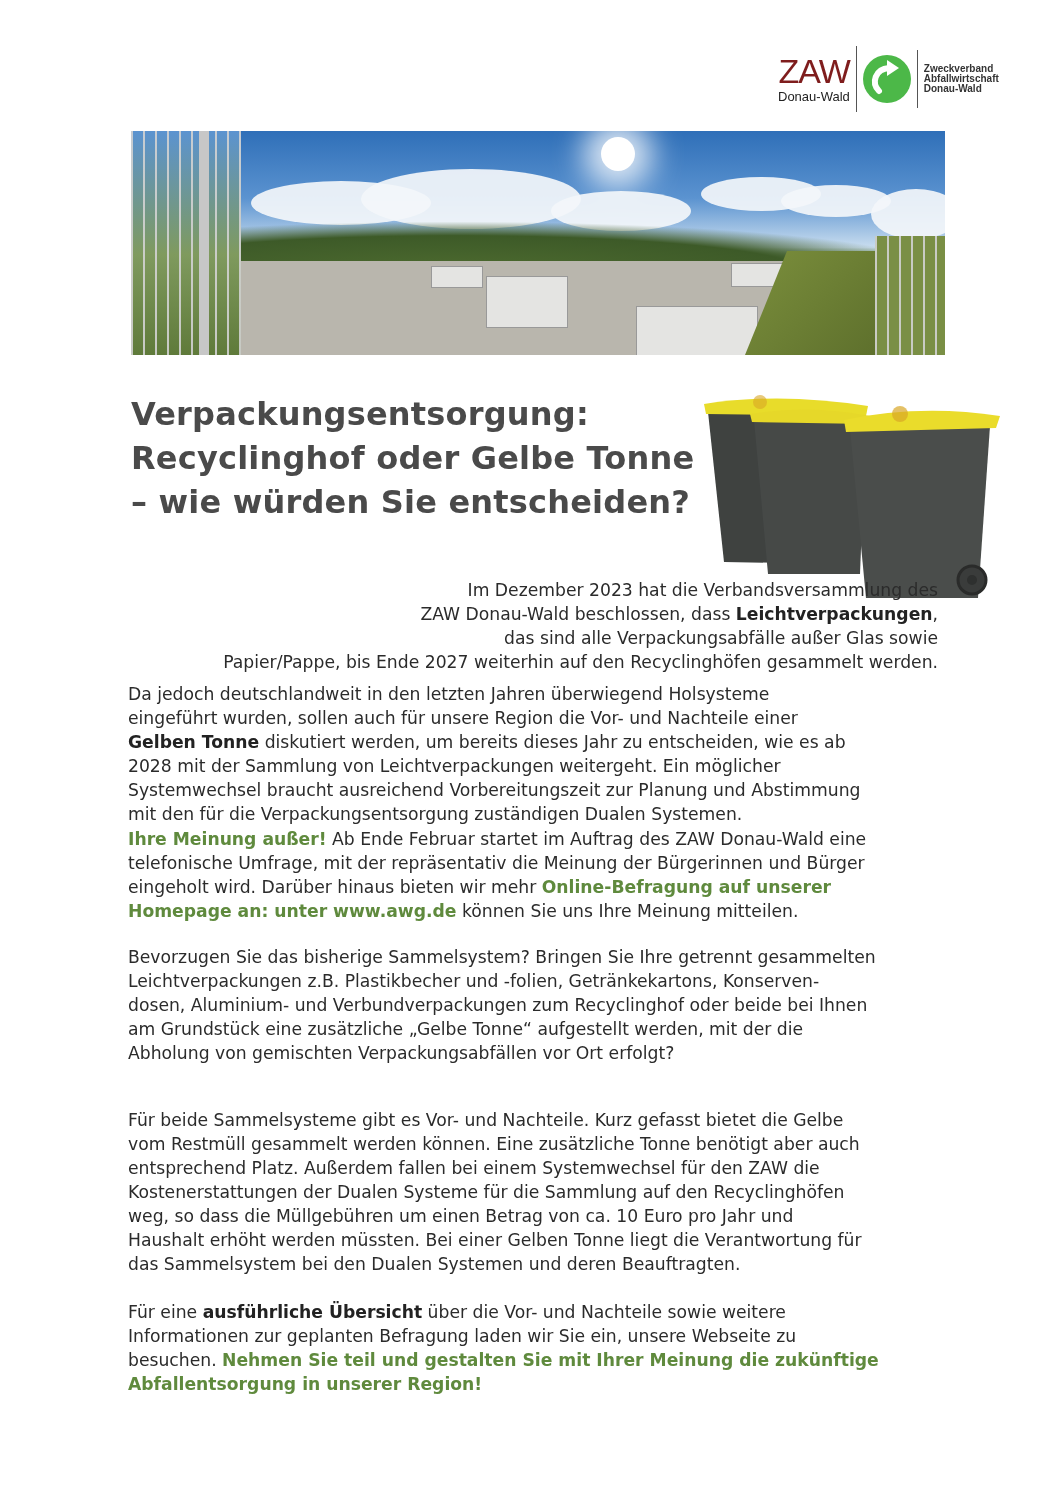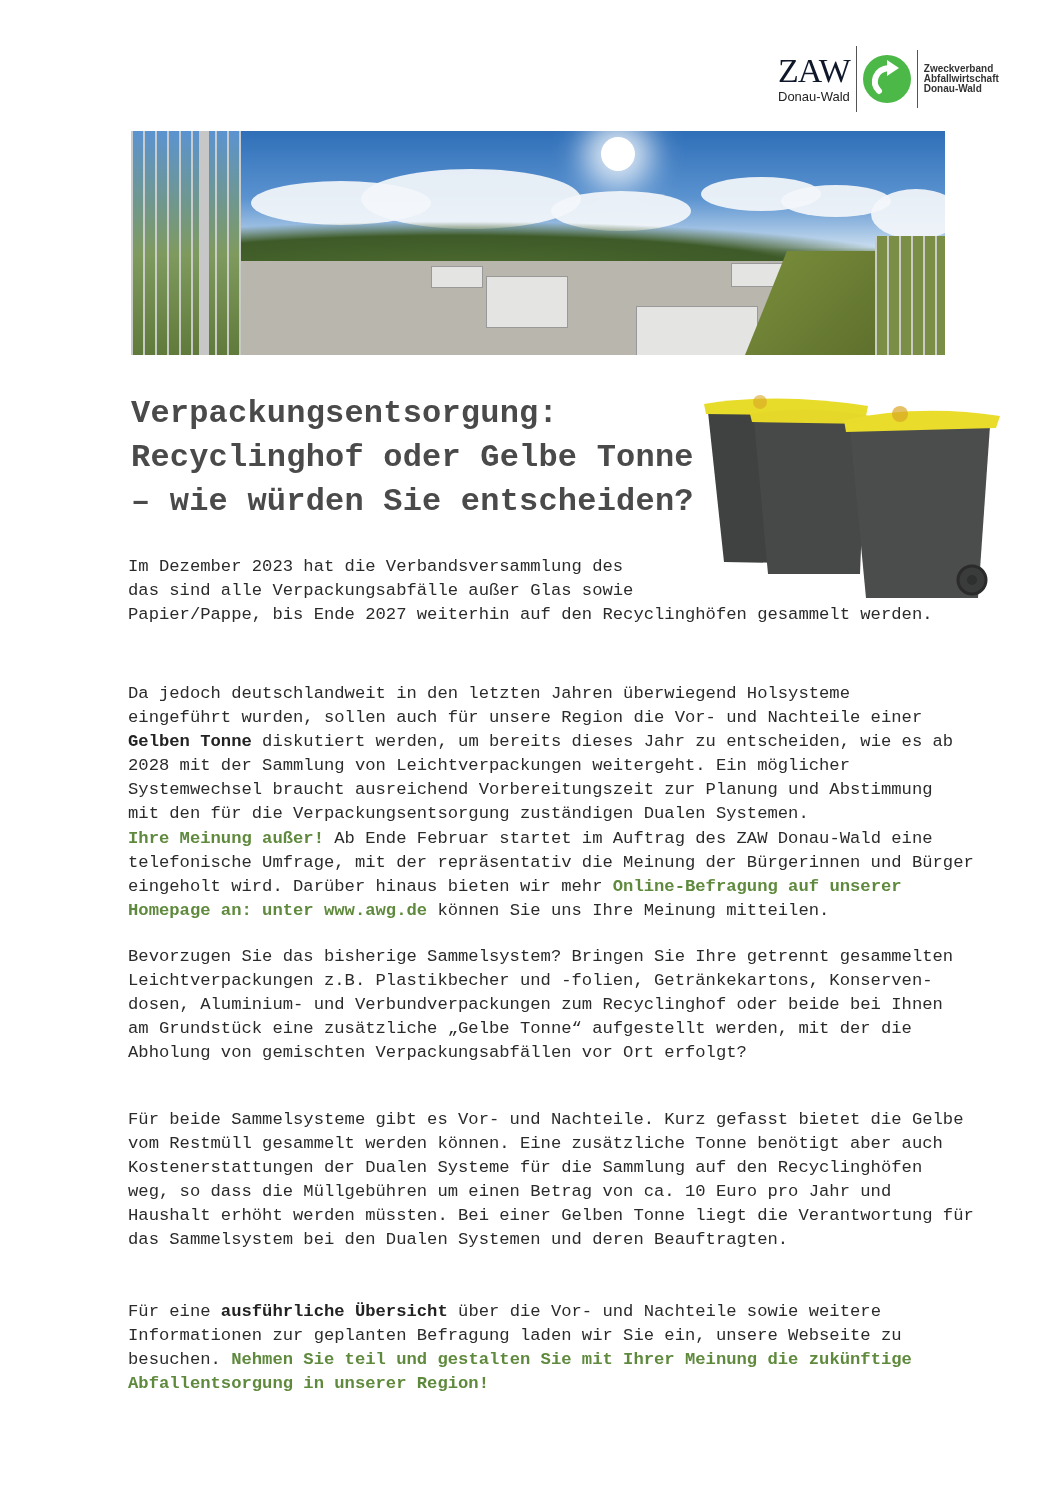--- a/index.html
+++ b/index.html
@@ -3,21 +3,21 @@
 <meta charset="utf-8">
 <style>
   html, body { margin: 0; padding: 0; }
   body {
     width: 1060px; height: 1500px; background: #ffffff;
     font-family: "DejaVu Sans", sans-serif; color: #2b2b2b;
     position: relative; overflow: hidden;
   }
   .logo { position: absolute; left: 778px; top: 44px; height: 70px; display: flex; align-items: center; }
   .logo .zaw { display: flex; flex-direction: column; align-items: flex-end; padding-right: 6px; border-right: 1px solid #555; height: 66px; justify-content: center; }
-  .logo .zaw .big { font-family: Liberation Serif, serif; font-size: 34px; letter-spacing: -1px; line-height: 32px; color: #0f172a; }
+  .logo .zaw .big { font-family: Liberation Sans, sans-serif; font-size: 34px; letter-spacing: -1px; line-height: 32px; color: #7f1d1d; }
   .logo .zaw .small { font-family: "Liberation Sans", sans-serif; font-size: 13px; color: #222; margin-top: 2px; }
   .logo .circle { width: 48px; height: 48px; margin: 0 6px; border-radius: 50%; background: #4cb848; position: relative; }
   .logo .circle svg { position: absolute; left: 0; top: 0; }
   .logo .desc { border-left: 1px solid #555; padding-left: 6px; height: 58px; display: flex; flex-direction: column; justify-content: center; }
   .logo .desc span { font-family: "Liberation Sans", sans-serif; font-size: 10px; font-weight: bold; color: #333; line-height: 10px; }
 
   .banner { position: absolute; left: 131px; top: 131px; width: 814px; height: 224px; overflow: hidden;
     background: linear-gradient(180deg, #2f6fb8 0%, #5b93d0 30%, #c9ddef 52%, #6c8b4a 58%, #b3b1a7 66%, #a7a59d 100%); }
   .banner .cloud { position: absolute; background: #f3f6fa; border-radius: 50%; opacity: 0.92; }
   .banner .sun { position: absolute; left: 470px; top: 6px; width: 34px; height: 34px; border-radius: 50%; background: #ffffff; box-shadow: 0 0 30px 18px rgba(255,255,255,0.8); }
@@ -33,27 +33,27 @@
   .banner .bank { position: absolute; right: 60px; top: 120px; width: 140px; height: 104px; background: linear-gradient(135deg, #7b8f3c, #5d6f2c); clip-path: polygon(30% 0, 100% 0, 100% 100%, 0 100%); }
 
   h1 { position: absolute; left: 131px; top: 392px; margin: 0; width: 570px;
     font-family: "DejaVu Sans", sans-serif; font-weight: bold; font-size: 32px; line-height: 44px; color: #4a4a4a; letter-spacing: 0.2px; }
 
   .bins { position: absolute; left: 700px; top: 392px; width: 305px; height: 212px; }
 
   .p { position: absolute; left: 128px; width: 810px; margin: 0; font-size: 17.2px; line-height: 24px; color: #2b2b2b; }
   .p b { font-weight: bold; color: #222; }
   .p .g { color: #5f8a3d; font-weight: bold; }
-  #p1 { top: 555px; }
+  #p1 { top: 578px; text-align: right; }
   #p2 { top: 662px; margin-top: 20px; }
   #p3 { top: 827px; }
   #p4 { top: 945px; }
   #p5 { top: 1108px; }
   #p6 { top: 1300px; }
-  .ln { display: block; white-space: nowrap; font-family: Liberation Mono, monospace; }
+  .ln { display: block; white-space: nowrap; }
 </style>
 </head>
 <body>
 
 <div class="logo">
   <div class="zaw">
     <span class="big">ZAW</span>
     <span class="small">Donau-Wald</span>
   </div>
   <div class="circle">
@@ -109,20 +109,21 @@
     <path d="M144 28 Q220 12 300 24 L296 36 L146 40 Z" fill="#eadc2b"></path>
     <circle cx="200" cy="22" r="8" fill="#d8a726" opacity="0.7"></circle>
     <circle cx="60" cy="10" r="7" fill="#d8a726" opacity="0.6"></circle>
     <circle cx="272" cy="188" r="14" fill="#3a3c3b" stroke="#2a2b2a" stroke-width="3"></circle>
     <circle cx="272" cy="188" r="5" fill="#2e302f"></circle>
   </svg>
 </div>
 
 <p class="p" id="p1">
   <span class="ln">Im Dezember 2023 hat die Verbandsversammlung des</span>
+  <span class="ln"><span>ZAW Donau-Wald beschlossen, dass </span><b>Leichtverpackungen</b><span>,</span></span>
   <span class="ln">das sind alle Verpackungsabfälle außer Glas sowie</span>
   <span class="ln">Papier/Pappe, bis Ende 2027 weiterhin auf den Recyclinghöfen gesammelt werden.</span>
 </p>
 
 <p class="p" id="p2">
   <span class="ln">Da jedoch deutschlandweit in den letzten Jahren überwiegend Holsysteme</span>
   <span class="ln">eingeführt wurden, sollen auch für unsere Region die Vor- und Nachteile einer</span>
   <span class="ln"><b>Gelben Tonne</b><span> diskutiert werden, um bereits dieses Jahr zu entscheiden, wie es ab</span></span>
   <span class="ln">2028 mit der Sammlung von Leichtverpackungen weitergeht. Ein möglicher</span>
   <span class="ln">Systemwechsel braucht ausreichend Vorbereitungszeit zur Planung und Abstimmung</span>
@@ -140,20 +141,21 @@
   <span class="ln">Bevorzugen Sie das bisherige Sammelsystem? Bringen Sie Ihre getrennt gesammelten</span>
   <span class="ln">Leichtverpackungen z.B. Plastikbecher und -folien, Getränkekartons, Konserven-</span>
   <span class="ln">dosen, Aluminium- und Verbundverpackungen zum Recyclinghof oder beide bei Ihnen</span>
   <span class="ln">am Grundstück eine zusätzliche „Gelbe Tonne“ aufgestellt werden, mit der die</span>
   <span class="ln">Abholung von gemischten Verpackungsabfällen vor Ort erfolgt?</span>
 </p>
 
 <p class="p" id="p5">
   <span class="ln">Für beide Sammelsysteme gibt es Vor- und Nachteile. Kurz gefasst bietet die Gelbe</span>
   <span class="ln">vom Restmüll gesammelt werden können. Eine zusätzliche Tonne benötigt aber auch</span>
+  <span class="ln">entsprechend Platz. Außerdem fallen bei einem Systemwechsel für den ZAW die</span>
   <span class="ln">Kostenerstattungen der Dualen Systeme für die Sammlung auf den Recyclinghöfen</span>
   <span class="ln">weg, so dass die Müllgebühren um einen Betrag von ca. 10 Euro pro Jahr und</span>
   <span class="ln">Haushalt erhöht werden müssten. Bei einer Gelben Tonne liegt die Verantwortung für</span>
   <span class="ln">das Sammelsystem bei den Dualen Systemen und deren Beauftragten.</span>
 </p>
 
 <p class="p" id="p6">
   <span class="ln"><span>Für eine </span><b>ausführliche Übersicht</b><span> über die Vor- und Nachteile sowie weitere</span></span>
   <span class="ln">Informationen zur geplanten Befragung laden wir Sie ein, unsere Webseite zu</span>
   <span class="ln"><span>besuchen. </span><span class="g">Nehmen Sie teil und gestalten Sie mit Ihrer Meinung die zukünftige</span></span>

